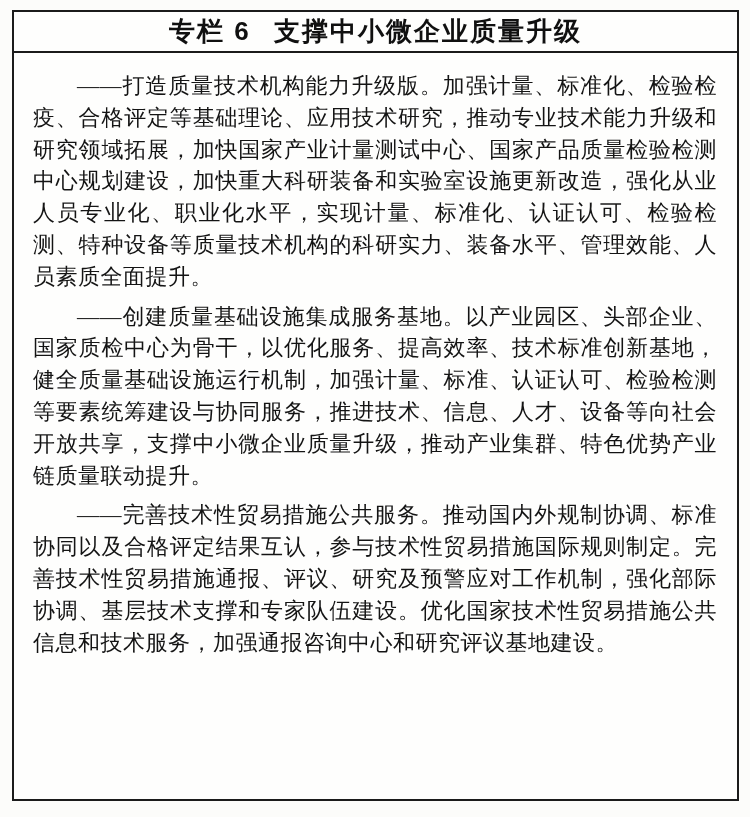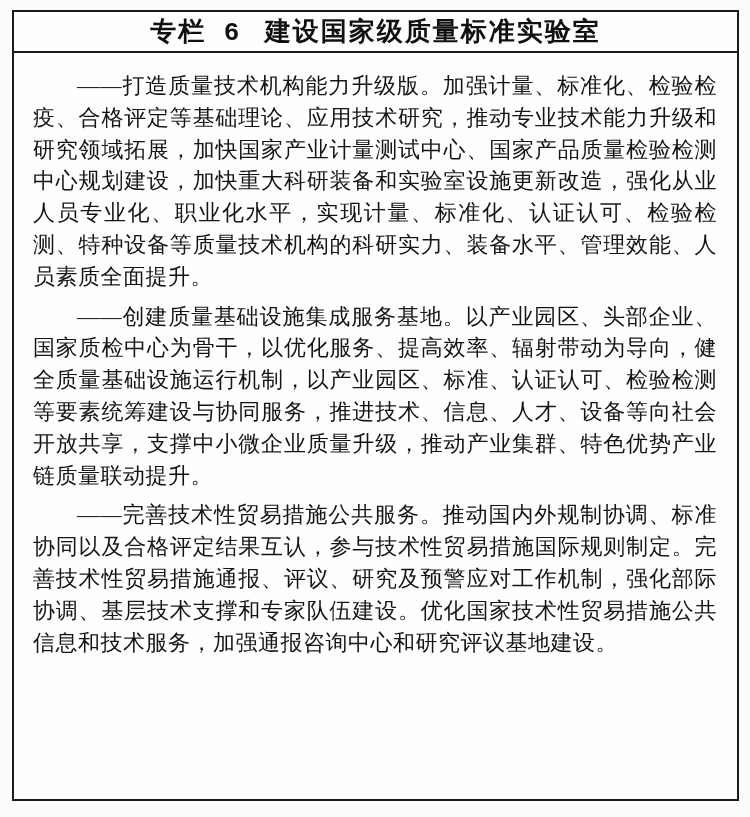--- a/index.html
+++ b/index.html
@@ -25,21 +25,21 @@
     border: 2px solid #1b1b1b;
     background: #fefefd;
   }
   .box-title {
     height: 41px;
     box-sizing: border-box;
     border-bottom: 2px solid #1b1b1b;
     display: flex;
     align-items: center;
     justify-content: center;
-    font-family: Liberation Mono, monospace;
+    font-family: Liberation Sans, sans-serif;
     font-weight: bold;
     font-size: 26px;
     letter-spacing: 2px;
     color: #101010;
   }
   .box-title .title-text {
     margin-left: 0.9em;
   }
   .box-body {
     padding: 9px 12px 0 11px;
@@ -55,20 +55,20 @@
     letter-spacing: 0.5px;
     word-break: break-all;
   }
 </style>
 </head>
 <body>
 
 <div class="column-box">
   <div class="box-title">
     <span class="title-label">专栏 6</span>
-    <span class="title-text">建设国家级质量标准实验室</span>
+    <span class="title-text">支撑中小微企业质量升级</span>
   </div>
   <div class="box-body">
     <p>——打造质量技术机构能力升级版。加强计量、标准化、检验检疫、合格评定等基础理论、应用技术研究，推动专业技术能力升级和研究领域拓展，加快国家产业计量测试中心、国家产品质量检验检测中心规划建设，加快重大科研装备和实验室设施更新改造，强化从业人员专业化、职业化水平，实现计量、标准化、认证认可、检验检测、特种设备等质量技术机构的科研实力、装备水平、管理效能、人员素质全面提升。</p>
-    <p>——创建质量基础设施集成服务基地。以产业园区、头部企业、国家质检中心为骨干，以优化服务、提高效率、辐射带动为导向，健全质量基础设施运行机制，以产业园区、标准、认证认可、检验检测等要素统筹建设与协同服务，推进技术、信息、人才、设备等向社会开放共享，支撑中小微企业质量升级，推动产业集群、特色优势产业链质量联动提升。</p>
+    <p>——创建质量基础设施集成服务基地。以产业园区、头部企业、国家质检中心为骨干，以优化服务、提高效率、技术标准创新基地，健全质量基础设施运行机制，加强计量、标准、认证认可、检验检测等要素统筹建设与协同服务，推进技术、信息、人才、设备等向社会开放共享，支撑中小微企业质量升级，推动产业集群、特色优势产业链质量联动提升。</p>
     <p>——完善技术性贸易措施公共服务。推动国内外规制协调、标准协同以及合格评定结果互认，参与技术性贸易措施国际规则制定。完善技术性贸易措施通报、评议、研究及预警应对工作机制，强化部际协调、基层技术支撑和专家队伍建设。优化国家技术性贸易措施公共信息和技术服务，加强通报咨询中心和研究评议基地建设。</p>
   </div>
 </div>
 
 </body></html>

